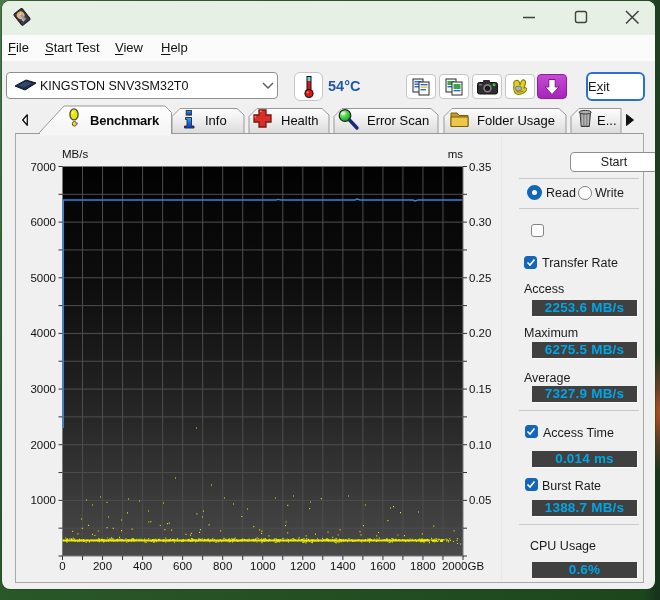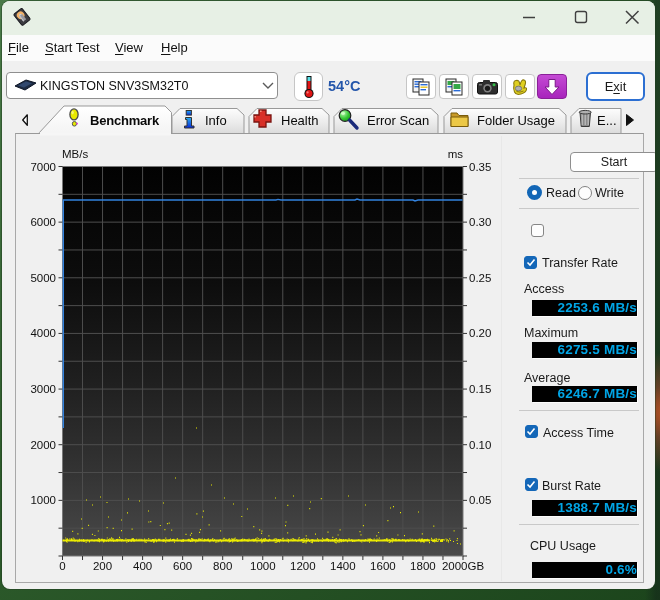--- a/index.html
+++ b/index.html
@@ -1,20 +1,20 @@
 <!DOCTYPE html>
 <html><head><meta charset="utf-8"><style>
 *{margin:0;padding:0;box-sizing:border-box}
 html,body{width:660px;height:600px;overflow:hidden}
 body{font-family:"Liberation Sans",sans-serif;background:radial-gradient(circle 60px at 668px 412px,rgba(205,85,35,.95) 0%,rgba(160,70,45,.55) 45%,rgba(90,60,50,0) 100%),linear-gradient(90deg,rgba(0,0,0,0) 645px,rgba(15,25,25,.4) 656px),linear-gradient(140deg,#4a7a48 0%,#2e5c2c 40%,#1c451c 100%);position:relative}
 .win{position:absolute;left:2px;top:1px;width:653px;height:588px;border-radius:8px;overflow:hidden;background:#f0f0f0;box-shadow:0 0 0 1px rgba(30,60,30,.45)}
 .page{position:absolute;left:-2px;top:-1px;width:660px;height:600px}
 .abs{position:absolute}
 .lbl{position:absolute;font-size:12.5px;color:#1a1a1a;white-space:nowrap}
-.vbox{position:absolute;width:105px;height:16px;background:#000000;box-shadow:1px 1px 0 rgba(255,255,255,.85);text-align:right;font-weight:bold;font-size:13.5px;color:#00a5e6;line-height:16px;letter-spacing:.2px}
+.vbox{position:absolute;width:105px;height:16px;background:#404040;box-shadow:1px 1px 0 rgba(255,255,255,.85);text-align:center;font-weight:bold;font-size:13.5px;color:#00a5e6;line-height:16px;letter-spacing:.2px}
 .btn{position:absolute;background:#fff;border:1px solid #8f8f8f;border-radius:4px;font-size:12.5px;color:#1a1a1a;text-align:center}
 .tbtn{position:absolute;background:#fff;border:1px solid #c6c6c6;border-radius:4px}
 .sep{position:absolute;height:1px;background:#c9c9c9}
 .cbx{position:absolute;width:13px;height:13px;border-radius:3px}
 .cbx.off{background:#fdfdfd;border:1px solid #868686}
 .cbx.on{background:#1467b8;border:1px solid #1467b8}
 u{text-decoration:underline;text-underline-offset:2px}
 </style></head><body>
 <div class="win">
     <div class="page">
@@ -90,21 +90,21 @@
 </svg>
 <svg class="abs" style="left:509px;top:77px" width="22" height="21">
 <path d="M5 8 Q4 4 7 3.5 Q10 3 10.5 6 L11 8 Q12.5 2 15 3 Q17.5 4 16 8 L15 11 Q18 10 17.5 12.5 Q17 15.5 12 17 Q7 18.5 5.5 15 Q4 11.5 5 8 Z" fill="#e0d020" stroke="#8a7a10" stroke-width="1.1"></path>
 <ellipse cx="9.5" cy="11.5" rx="3.2" ry="2.4" fill="#b0b0b0" stroke="#6a6a6a" stroke-width=".8"></ellipse>
 <path d="M7.5 14.5 q3.5 1.5 7 -.5" stroke="#8a7a10" stroke-width="1" fill="none"></path>
 </svg>
 <div class="abs" style="left:537px;top:74px;width:30px;height:25px;border:1px solid #8a2098;border-radius:4px;background:linear-gradient(#c44ad4,#a824bc)"></div>
 <svg class="abs" style="left:543px;top:77px" width="18" height="20">
 <path d="M9 17.5 L2 10 L5.8 10 L5.8 2.5 L12.2 2.5 L12.2 10 L16 10 Z" fill="#fff" stroke="#7a1a88" stroke-width="1"></path>
 </svg>
-<div class="abs" style="left:586px;top:72px;width:59px;height:29px;background:#fff;border:2px solid #2c6fd2;border-radius:6px;text-align:center;font-size:13px;color:#1a1a1a;line-height:26px">E<u>x</u>it</div>
+<div class="abs" style="left:586px;top:72px;width:59px;height:29px;background:#fff;border:2px solid #2c6fd2;border-radius:6px;font-size:13px;color:#1a1a1a;line-height:26px">E<u>x</u>it</div>
 <svg class="abs" style="left:0;top:100px" width="660" height="36" font-family="Liberation Sans,sans-serif">
         <defs>
           <linearGradient id="tg" x1="0" y1="0" x2="0" y2="1">
 <stop offset="0" stop-color="#fdfdfd"></stop>
             <stop offset=".55" stop-color="#ececec"></stop>
             <stop offset="1" stop-color="#dcdcdc"></stop>
           </linearGradient>
 <linearGradient id="ta" x1="0" y1="0" x2="0" y2="1">
 <stop offset="0" stop-color="#ffffff"></stop>
             <stop offset="1" stop-color="#f4f4f4"></stop>
@@ -224,27 +224,28 @@
       <div class="cbx on" style="left:524px;top:255.5px"></div>
 <svg class="abs" style="left:525.5px;top:257.5px" width="10" height="9" fill="none" stroke="#fff" stroke-width="1.6">
         <path d="M1.5 4.5 L4 7 L8.5 1.5"></path>
       </svg>
       <div class="lbl" style="left:542px;top:256px;font-size:12.5px">Transfer Rate</div>
       <div class="lbl" style="left:524px;top:282px;font-size:12.5px">Access</div>
       <div class="vbox" style="left:532px;top:300px">2253.6 MB/s</div>
       <div class="lbl" style="left:524px;top:325.5px;font-size:12.5px">Maximum</div>
       <div class="vbox" style="left:532px;top:342px">6275.5 MB/s</div>
       <div class="lbl" style="left:524px;top:370.5px;font-size:12.5px">Average</div>
-      <div class="vbox" style="left:532px;top:385.5px">6246.7 MB/s</div>
+      <div class="vbox" style="left:532px;top:385.5px">7327.9 MB/s</div>
       <div class="sep" style="left:519px;top:410px;width:120px"></div>
       <div class="cbx on" style="left:524.5px;top:424.5px"></div>
 <svg class="abs" style="left:526.0px;top:426.5px" width="10" height="9" fill="none" stroke="#fff" stroke-width="1.6">
         <path d="M1.5 4.5 L4 7 L8.5 1.5"></path>
       </svg>
       <div class="lbl" style="left:543px;top:425.5px;font-size:12.5px">Access Time</div>
+      <div class="vbox" style="left:532px;top:450.5px">0.014 ms</div>
       <div class="cbx on" style="left:524.5px;top:477.5px"></div>
 <svg class="abs" style="left:526.0px;top:479.5px" width="10" height="9" fill="none" stroke="#fff" stroke-width="1.6">
         <path d="M1.5 4.5 L4 7 L8.5 1.5"></path>
       </svg>
       <div class="lbl" style="left:542px;top:478.5px;font-size:12.5px">Burst Rate</div>
       <div class="vbox" style="left:532px;top:500px">1388.7 MB/s</div>
       <div class="sep" style="left:519px;top:524px;width:120px"></div>
       <div class="lbl" style="left:530px;top:539px;font-size:12.5px">CPU Usage</div>
       <div class="vbox" style="left:532px;top:561.5px">0.6%</div>
 </div>

